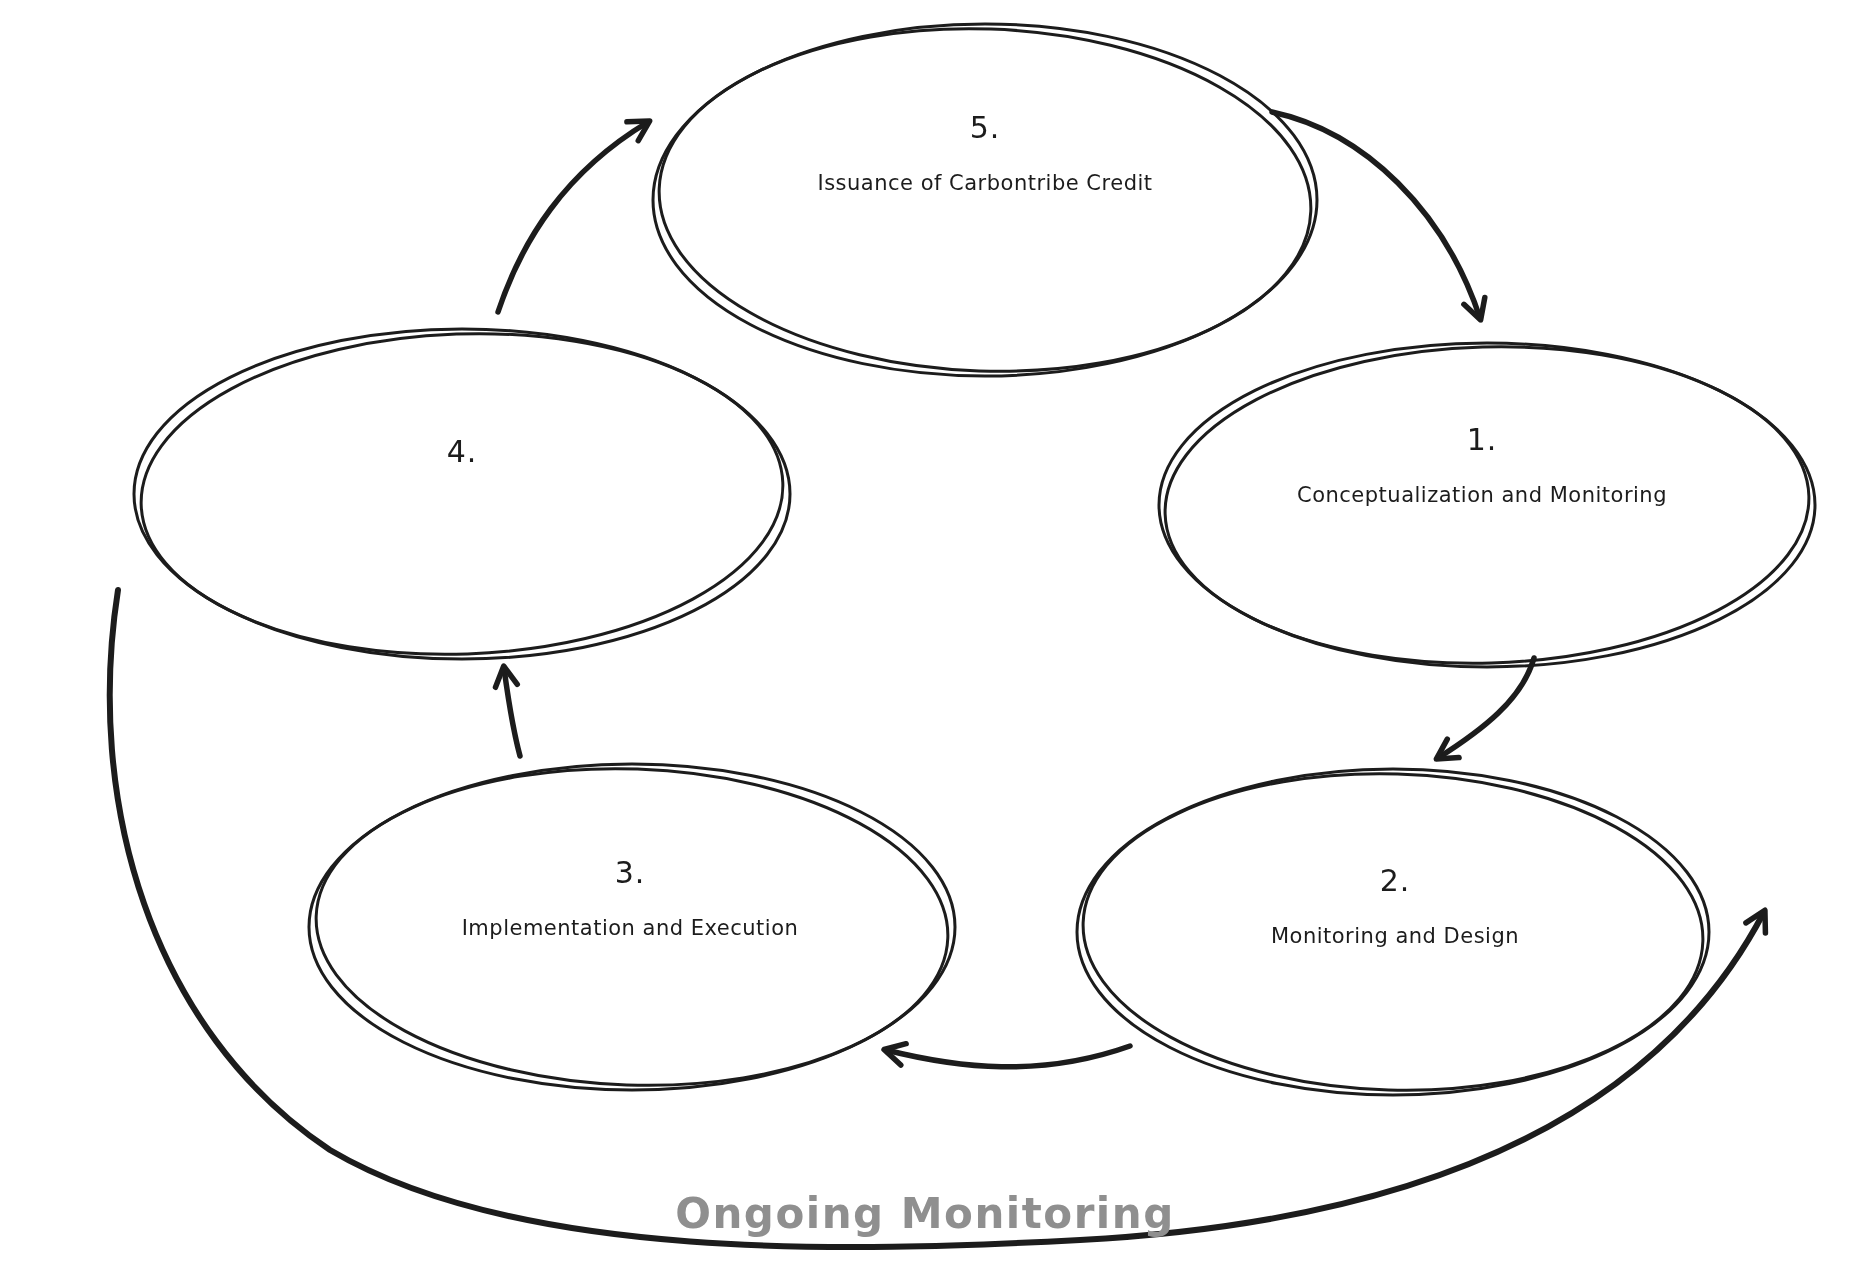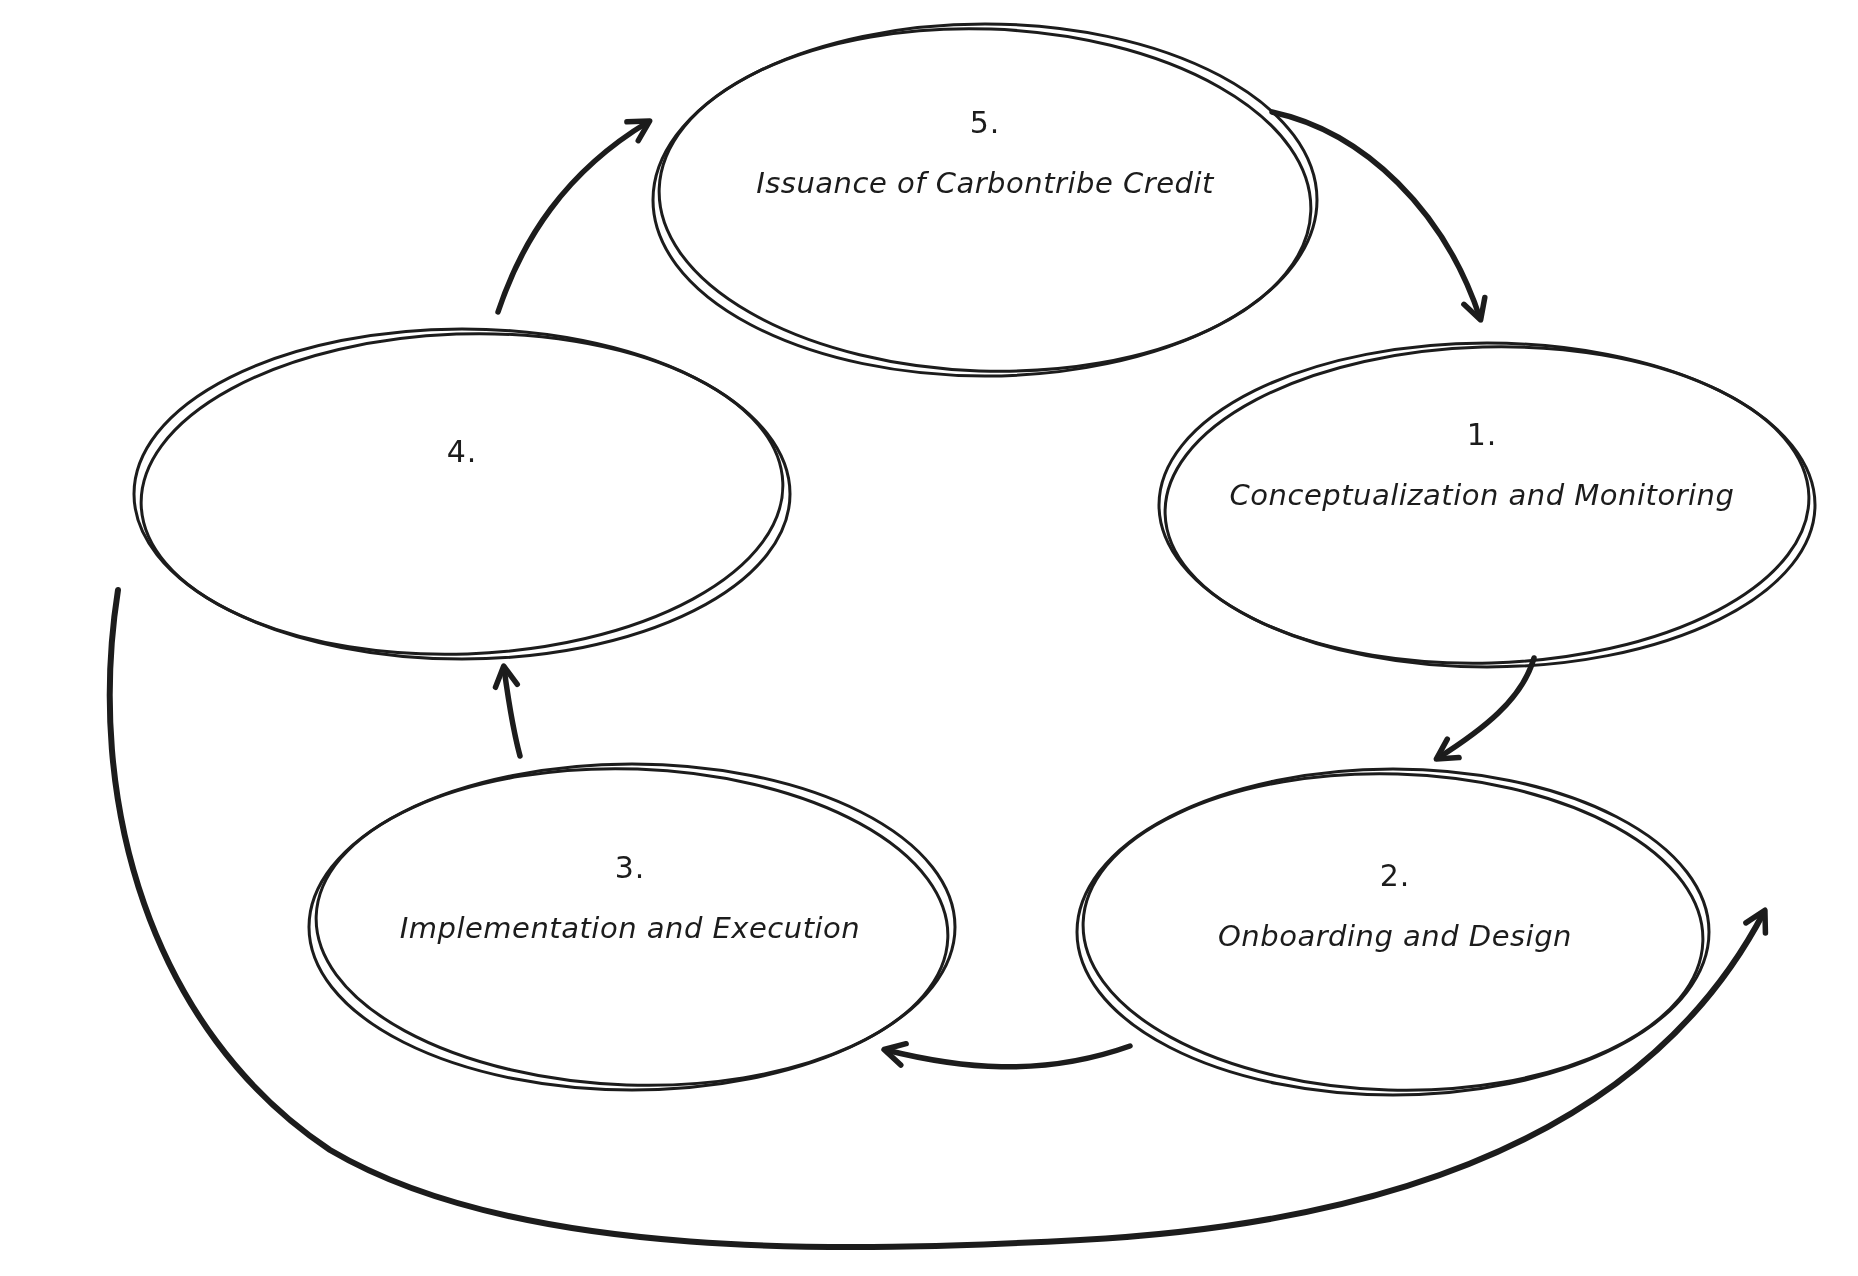--- a/index.html
+++ b/index.html
@@ -54,23 +54,22 @@
     text-align: center;
     color: var(--ink);
     white-space: nowrap;
   }
   .node-label .num {
     font-size: 30px;
     margin-bottom: 26px;
     letter-spacing: 1px;
   }
   .node-label .lab {
-    font-size: 29px;
+    font-size: 21px;
     letter-spacing: 0.5px;
-    font-style: italic;
   }
   .annotation {
     position: absolute;
     transform: translate(-50%, -50%);
     font-size: 42px;
     font-weight: bold;
     letter-spacing: 1.5px;
     color: var(--muted);
     white-space: nowrap;
   }
@@ -131,26 +130,27 @@
     <div class="lab">Issuance of Carbontribe Credit</div>
   </div>
 
   <div class="node-label" style="left:1482px; top:464px">
     <div class="num">1.</div>
     <div class="lab">Conceptualization and Monitoring</div>
   </div>
 
   <div class="node-label" style="left:1395px; top:905px">
     <div class="num">2.</div>
-    <div class="lab">Onboarding and Design</div>
+    <div class="lab">Monitoring and Design</div>
   </div>
 
   <div class="node-label" style="left:630px; top:897px">
     <div class="num">3.</div>
     <div class="lab">Implementation and Execution</div>
   </div>
 
   <div class="node-label" style="left:462px; top:464px">
     <div class="num">4.</div>
   </div>
 
+  <div class="annotation" style="left:925px; top:1213px">Ongoing Monitoring</div>
 
 </div>
 
 </body></html>

